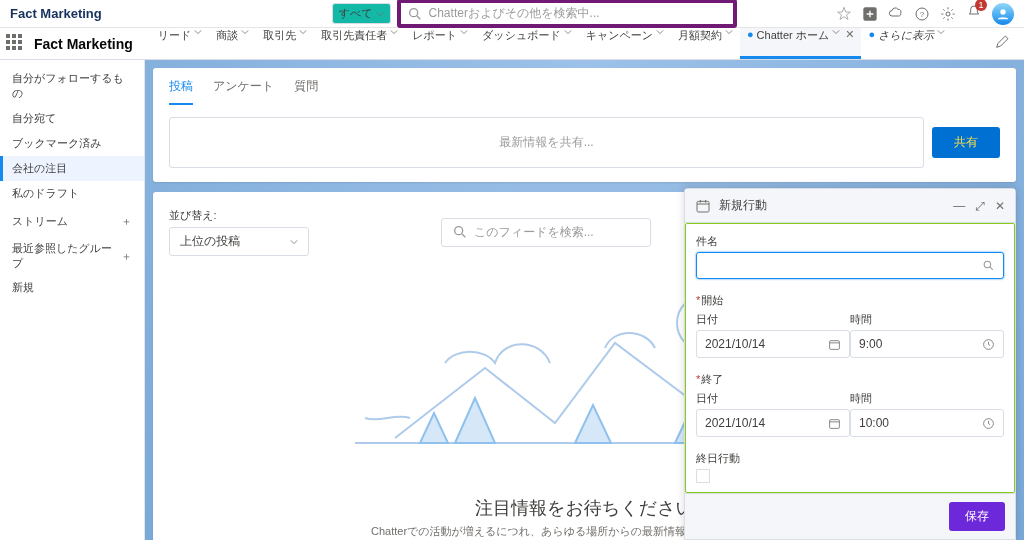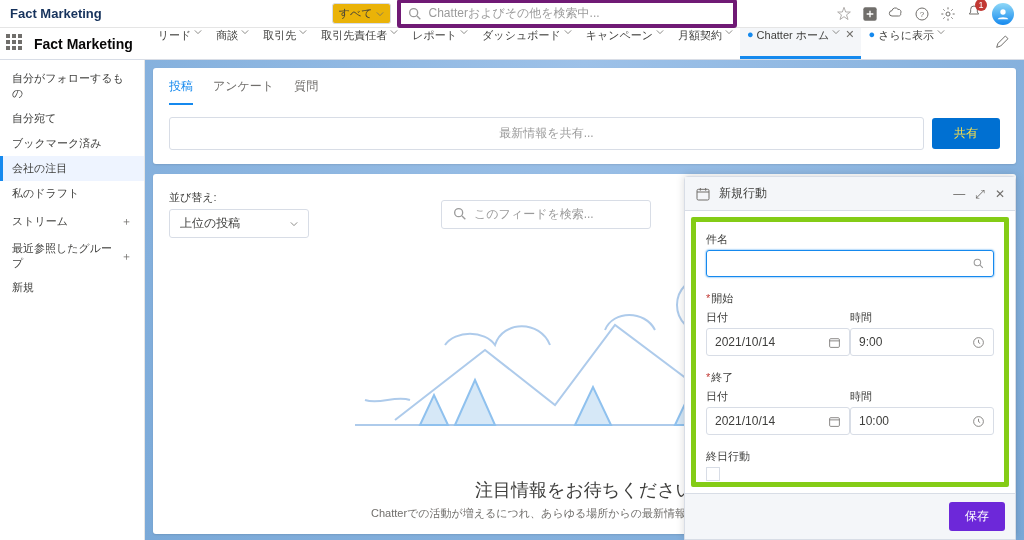--- a/index.html
+++ b/index.html
@@ -1,21 +1,21 @@
 <!DOCTYPE html>
 <html><head>
 <meta charset="utf-8">
 <style>
 *{box-sizing:border-box;margin:0;padding:0;font-family:"Hiragino Kaku Gothic Pro","Yu Gothic",Meiryo,sans-serif}
 body{width:1024px;height:540px;overflow:hidden;background:#fff;font-size:12px;color:#3e3e3c}
 
 .hdr{height:28px;display:flex;align-items:center;padding:0 10px;border-bottom:1px solid #e5e5e5}
 .hdr-title{font-weight:bold;font-size:13px;color:#16325c}
 .hdr-search{margin-left:230px;display:flex;align-items:center;gap:6px}
-.hdr-scope{border:1px solid #d8dde6;border-radius:3px;padding:2px 6px;display:flex;align-items:center;gap:3px;background:#eab308;font-size:11px}
+.hdr-scope{border:1px solid #d8dde6;border-radius:3px;padding:2px 6px;display:flex;align-items:center;gap:3px;background:#14b8a6;font-size:11px}
 .hdr-inp{width:340px;border:4px solid #701a75;border-radius:3px;padding:2px 6px;display:flex;align-items:center;gap:6px;color:#9b9b9b}
 .hdr-icons{margin-left:auto;display:flex;gap:10px;align-items:center}
 .ic{width:16px;height:16px;fill:#706e6b}
 .bell{position:relative}
 .bell .badge{position:absolute;top:-5px;right:-5px;background:#c23934;color:#fff;border-radius:50%;font-size:9px;width:12px;height:12px;display:flex;align-items:center;justify-content:center}
 .avatar{width:22px;height:22px;border-radius:50%;background:linear-gradient(#8fd8f7,#1589ee);display:flex;align-items:center;justify-content:center}
 
 .nav{height:32px;display:flex;align-items:center;padding:0 6px;border-bottom:1px solid #d8dde6}
 .waffle{width:20px;height:20px;display:grid;grid-template-columns:repeat(3,4px);grid-template-rows:repeat(3,4px);gap:2px;margin-right:8px}
 .waffle span{background:#706e6b}
@@ -35,35 +35,35 @@
 .side .hdr-row{display:flex;justify-content:space-between;align-items:center;padding:8px 12px 4px;color:#3e3e3c}
 .side .plus{color:#706e6b}
 .side .note{padding:0 12px 8px;color:#3e3e3c}
 .main{flex:1;background:#b0c4de;position:relative;padding:8px;background:radial-gradient(circle at 50% 0,#9dc1e8 0,#7aa9d8 100%)}
 .card{background:#fff;border-radius:3px;box-shadow:0 1px 2px rgba(0,0,0,.1)}
 .pub{padding:0;margin-bottom:10px}
 .pub-tabs{display:flex;gap:20px;padding:10px 16px 0}
 .pub-tab{padding-bottom:8px;font-size:12px;color:#706e6b}
 .pub-tab.active{color:#1589ee;border-bottom:2px solid #1589ee}
 .pub-row{display:flex;gap:8px;padding:12px 16px 14px;align-items:center}
-.pub-input{flex:1;border:1px solid #d8dde6;border-radius:3px;padding:7px 10px;text-align:center;color:#9b9b9b;font-size:12px}
+.pub-input{flex:1;border:1px solid #d8dde6;border-radius:3px;padding:16px 10px;text-align:center;color:#9b9b9b;font-size:12px}
 .share-btn{background:#0070d2;color:#fde047;border:none;border-radius:3px;padding:7px 22px;font-size:12px}
 .feed{padding:16px;height:360px;overflow:hidden}
 .feed-top{display:flex;align-items:center;gap:12px;margin-bottom:12px}
 .sort{border:1px solid #d8dde6;border-radius:3px;padding:5px 10px;display:flex;align-items:center;gap:40px;font-size:12px;width:140px;justify-content:space-between}
 .feed-search{border:1px solid #d8dde6;border-radius:3px;padding:5px 10px;display:flex;align-items:center;gap:6px;flex:1;color:#9b9b9b;font-size:12px;max-width:210px;margin-left:120px}
 .illus{height:220px;display:flex;align-items:center;justify-content:center}
 .illus svg{width:520px;height:220px}
 .empty-title{text-align:center;font-size:18px;color:#3e3e3c;margin-top:8px}
 .empty-sub{text-align:center;font-size:11px;color:#706e6b;margin-top:4px}
 
 .panel{position:absolute;right:8px;bottom:0;width:332px;background:#fff;border:1px solid #d8dde6;border-radius:4px 4px 0 0;box-shadow:0 -1px 8px rgba(0,0,0,.15)}
 .panel-hdr{background:#f4f6f9;padding:8px 10px;display:flex;align-items:center;gap:8px;border-bottom:1px solid #d8dde6;font-size:12px}
 .panel-hdr .ctrls{margin-left:auto;display:flex;gap:10px;color:#706e6b}
-.panel-body{padding:10px;border:5px solid #84cc16;border-radius:2px;margin:6px;height:270px}
+.panel-body{padding:10px;border:1px solid #84cc16;border-radius:2px;height:270px}
 .fld-lbl{font-size:11px;color:#3e3e3c;margin-bottom:3px}
 .req::before{content:"*";color:#c23934;margin-right:1px}
 .inp{width:100%;border:1px solid #d8dde6;border-radius:3px;padding:6px 8px;font-size:12px}
 .subj{border-color:#1589ee;box-shadow:0 0 2px #1589ee;display:flex;align-items:center;justify-content:flex-end}
 .row2{display:flex;margin-top:4px}
 .row2>div{flex:1}
 .dt{display:flex;align-items:center;justify-content:space-between}
 .sec{margin-top:14px}
 .chk{width:14px;height:14px;border:1px solid #d8dde6;margin-top:3px}
 .panel-ftr{background:#f4f6f9;padding:8px 10px;display:flex;justify-content:flex-end;border-top:1px solid #d8dde6}
@@ -188,21 +188,21 @@
     <div class="nav-item active">
         <span class="dot">●</span>
         <span style="">Chatter ホーム</span>
         <svg class="chev" viewBox="0 0 10 10">
           <path d="M1 3l4 4 4-4" stroke="#706e6b" fill="none"></path>
         </svg>
         <span class="close-x">✕</span>
       </div>
     <div class="nav-item">
         <span class="dot">●</span>
-        <span style="">さらに表示</span>
+        <span style="font-style:italic">さらに表示</span>
         <svg class="chev" viewBox="0 0 10 10">
           <path d="M1 3l4 4 4-4" stroke="#706e6b" fill="none"></path>
         </svg>
       </div>
   </div>
   <div class="pencil"><svg class="ic" viewBox="0 0 24 24">
         <path d="M4 20l2-6L17 3l4 4L10 18l-6 2z" fill="none" stroke="#706e6b" stroke-width="1.5"></path>
       </svg></div>
 </div>
 

